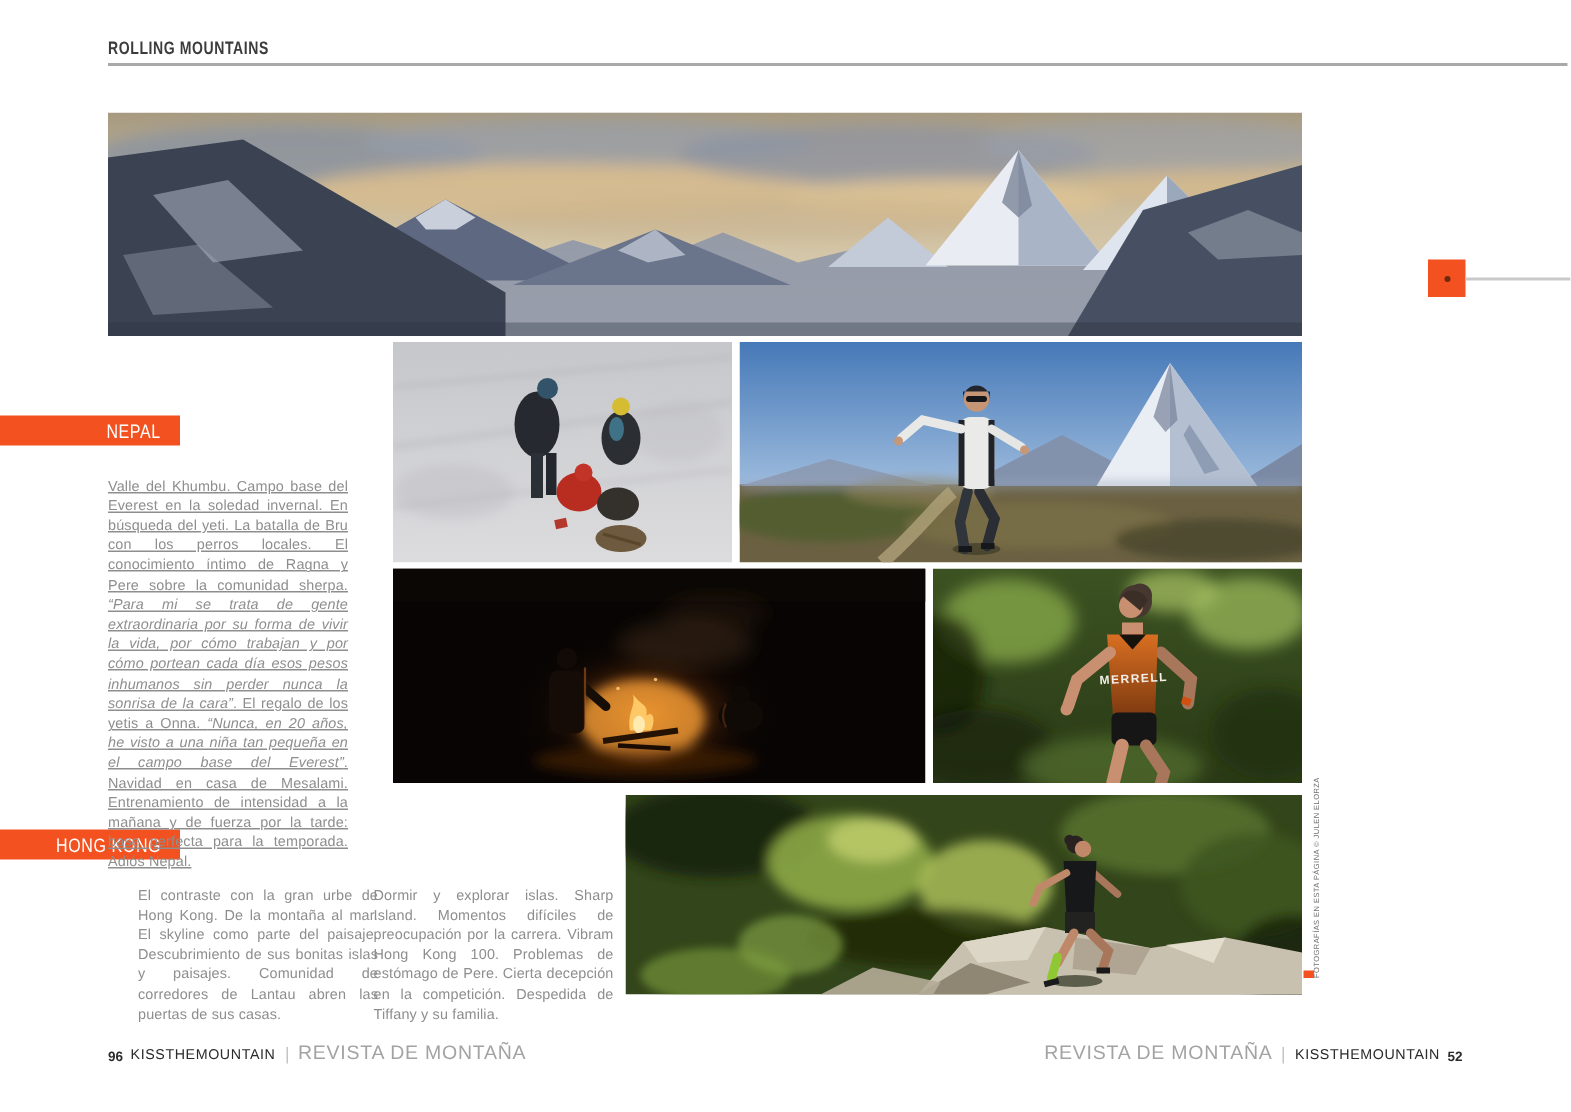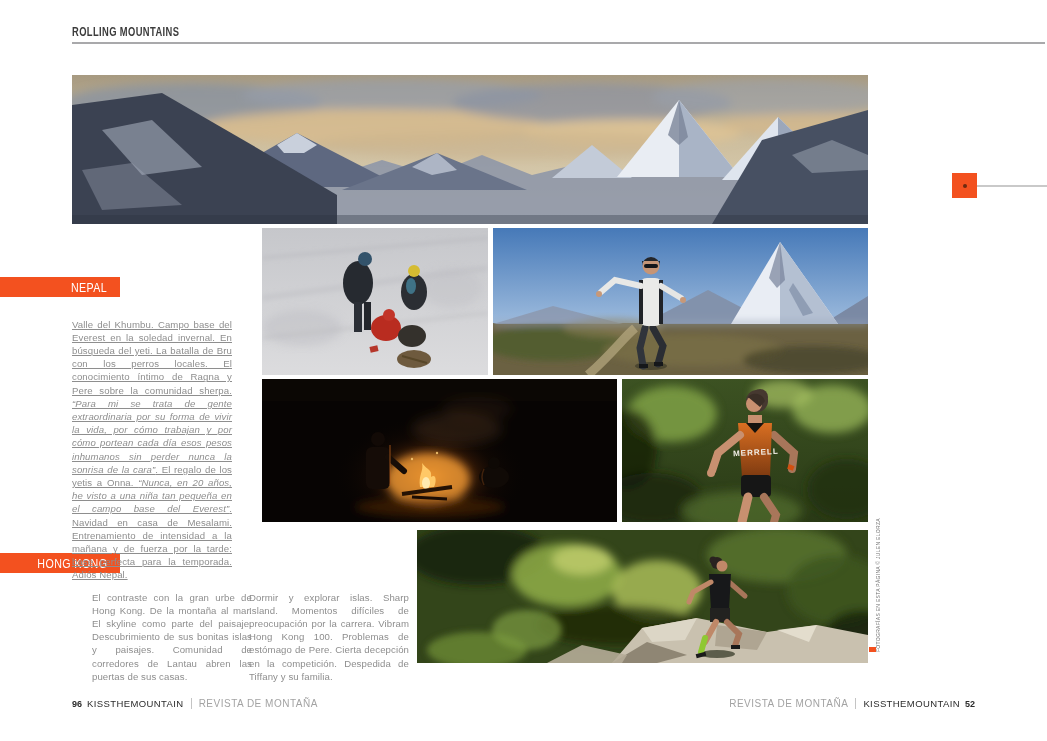--- a/index.html
+++ b/index.html
@@ -51,21 +51,21 @@
   }
   .credit-tick{left:869px;top:647px;width:7px;height:5px;background:#f3511f;}
   
   .footer{top:695px;display:flex;align-items:flex-end;height:14px;}
   .footer-left{left:72px;}
   .footer-right{right:72px;}
   .pg-num{font-size:9px;font-weight:700;color:#2b2b2b;}
   .mag{font-size:9.5px;font-weight:400;color:#2b2b2b;letter-spacing:.4px;margin:0 0 0 5px;}
   .footer-right .mag{margin:0 5px 0 0;}
   .f-div{width:1px;height:11px;background:#c4c4c4;margin:0 7px;}
-  .tagline{font-size:10px;color:#a3a3a3;letter-spacing:.5px;}
+  .tagline{font-size:13px;color:#a3a3a3;letter-spacing:.5px;}
 </style>
 </head>
 <body>
 
 <div class="abs kicker">ROLLING MOUNTAINS</div>
 <div class="abs top-rule"></div>
 
 <div class="abs accent-square"></div>
 <div class="abs accent-dot"></div>
 <div class="abs accent-line"></div>

